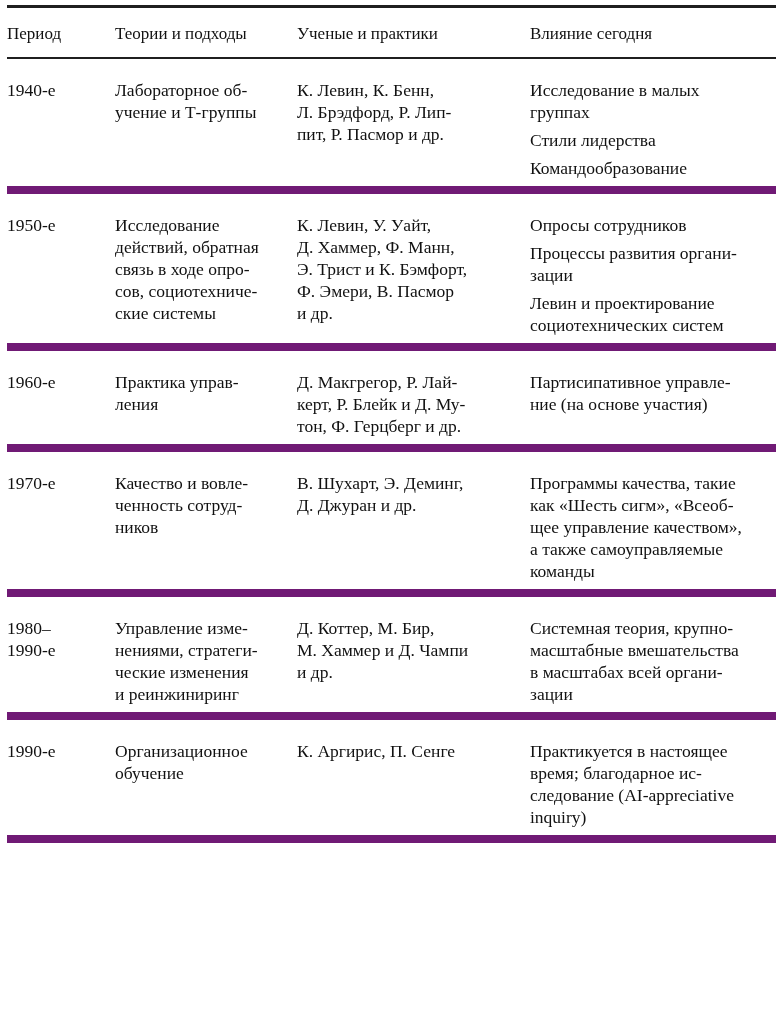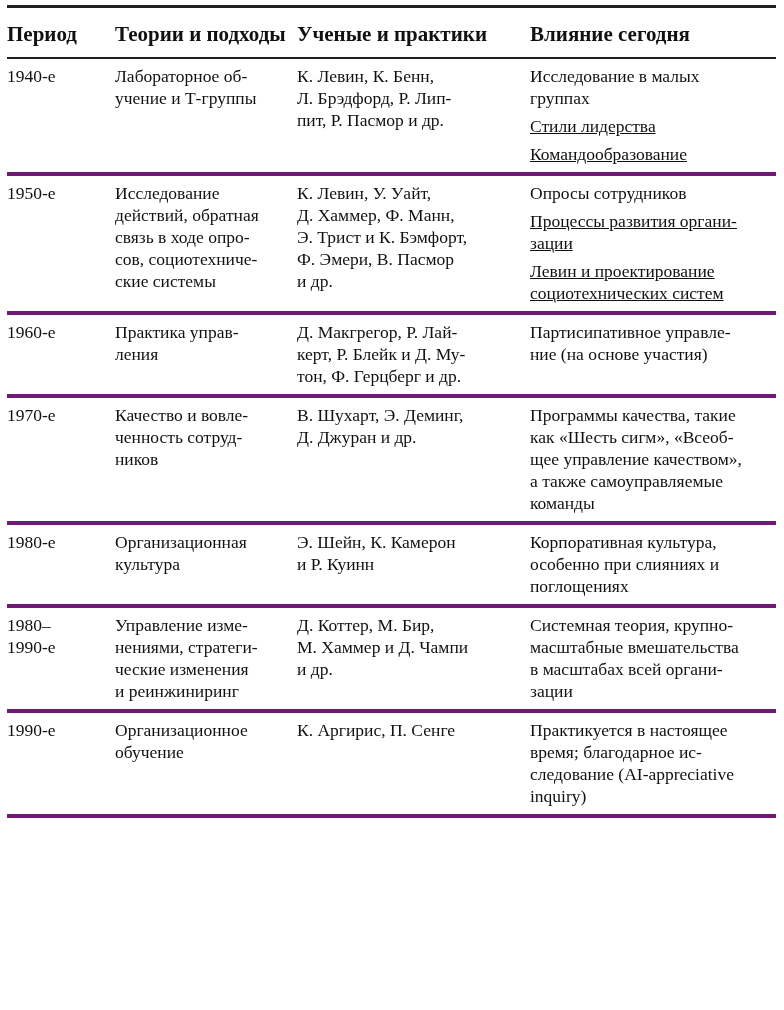--- a/index.html
+++ b/index.html
@@ -21,40 +21,39 @@
   }
   table.od-table {
     border-collapse: collapse;
     table-layout: fixed;
     width: 769px;
     border-top: 3px solid #1f1f1f;
   }
   table.od-table th {
     text-align: left;
     vertical-align: top;
-    font-weight: bold;
-    font-size: 21px;
+    font-weight: normal;
+    font-size: 17px;
     line-height: 22px;
     padding: 15px 6px 12px 0;
     border-bottom: 2px solid #1f1f1f;
   }
   table.od-table td {
     vertical-align: top;
     font-size: 17.5px;
     line-height: 22px;
-    padding: 6px 6px 7px 0;
-    border-bottom: 4px solid #701a75;
+    padding: 20px 6px 7px 0;
+    border-bottom: 8px solid #701a75;
   }
   table.od-table td p {
     margin: 0;
     white-space: pre-line;
   }
   table.od-table td p + p {
     margin-top: 6px;
-    text-decoration: underline;
   }
 </style>
 </head>
 <body>
 
 <div class="page">
   <table class="od-table">
     <colgroup>
       <col style="width:108px">
       <col style="width:182px">
@@ -150,38 +149,20 @@
           <td>
             <p>Программы качества, такие
 как «Шесть сигм», «Всеоб-
 щее управление качеством»,
 а также самоуправляемые
 команды</p>
           </td>
         </tr>
         <tr>
           <td>
-            <p>1980-е</p>
-          </td>
-          <td>
-            <p>Организационная
-культура</p>
-          </td>
-          <td>
-            <p>Э. Шейн, К. Камерон
-и Р. Куинн</p>
-          </td>
-          <td>
-            <p>Корпоративная культура,
-особенно при слияниях и
-поглощениях</p>
-          </td>
-        </tr>
-        <tr>
-          <td>
             <p>1980–
 1990-е</p>
           </td>
           <td>
             <p>Управление изме-
 нениями, стратеги-
 ческие изменения
 и реинжиниринг</p>
           </td>
           <td>

